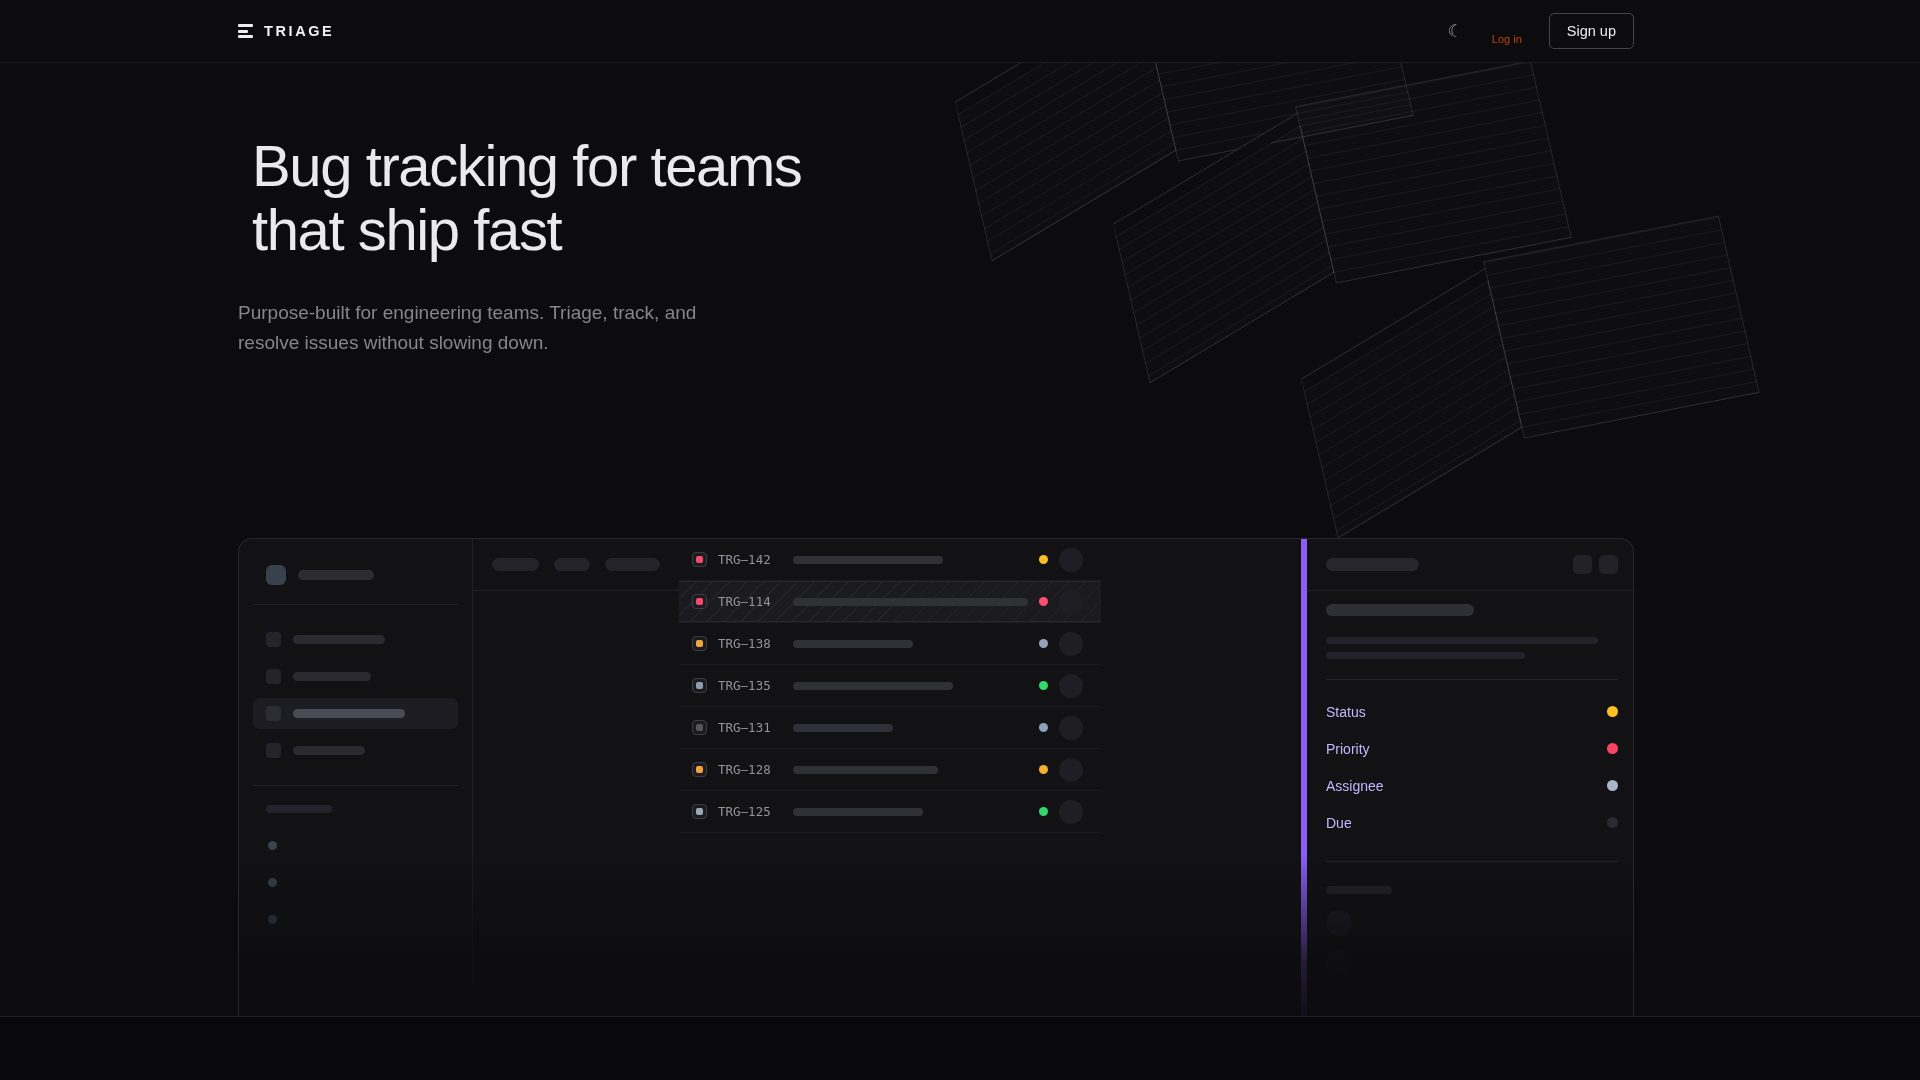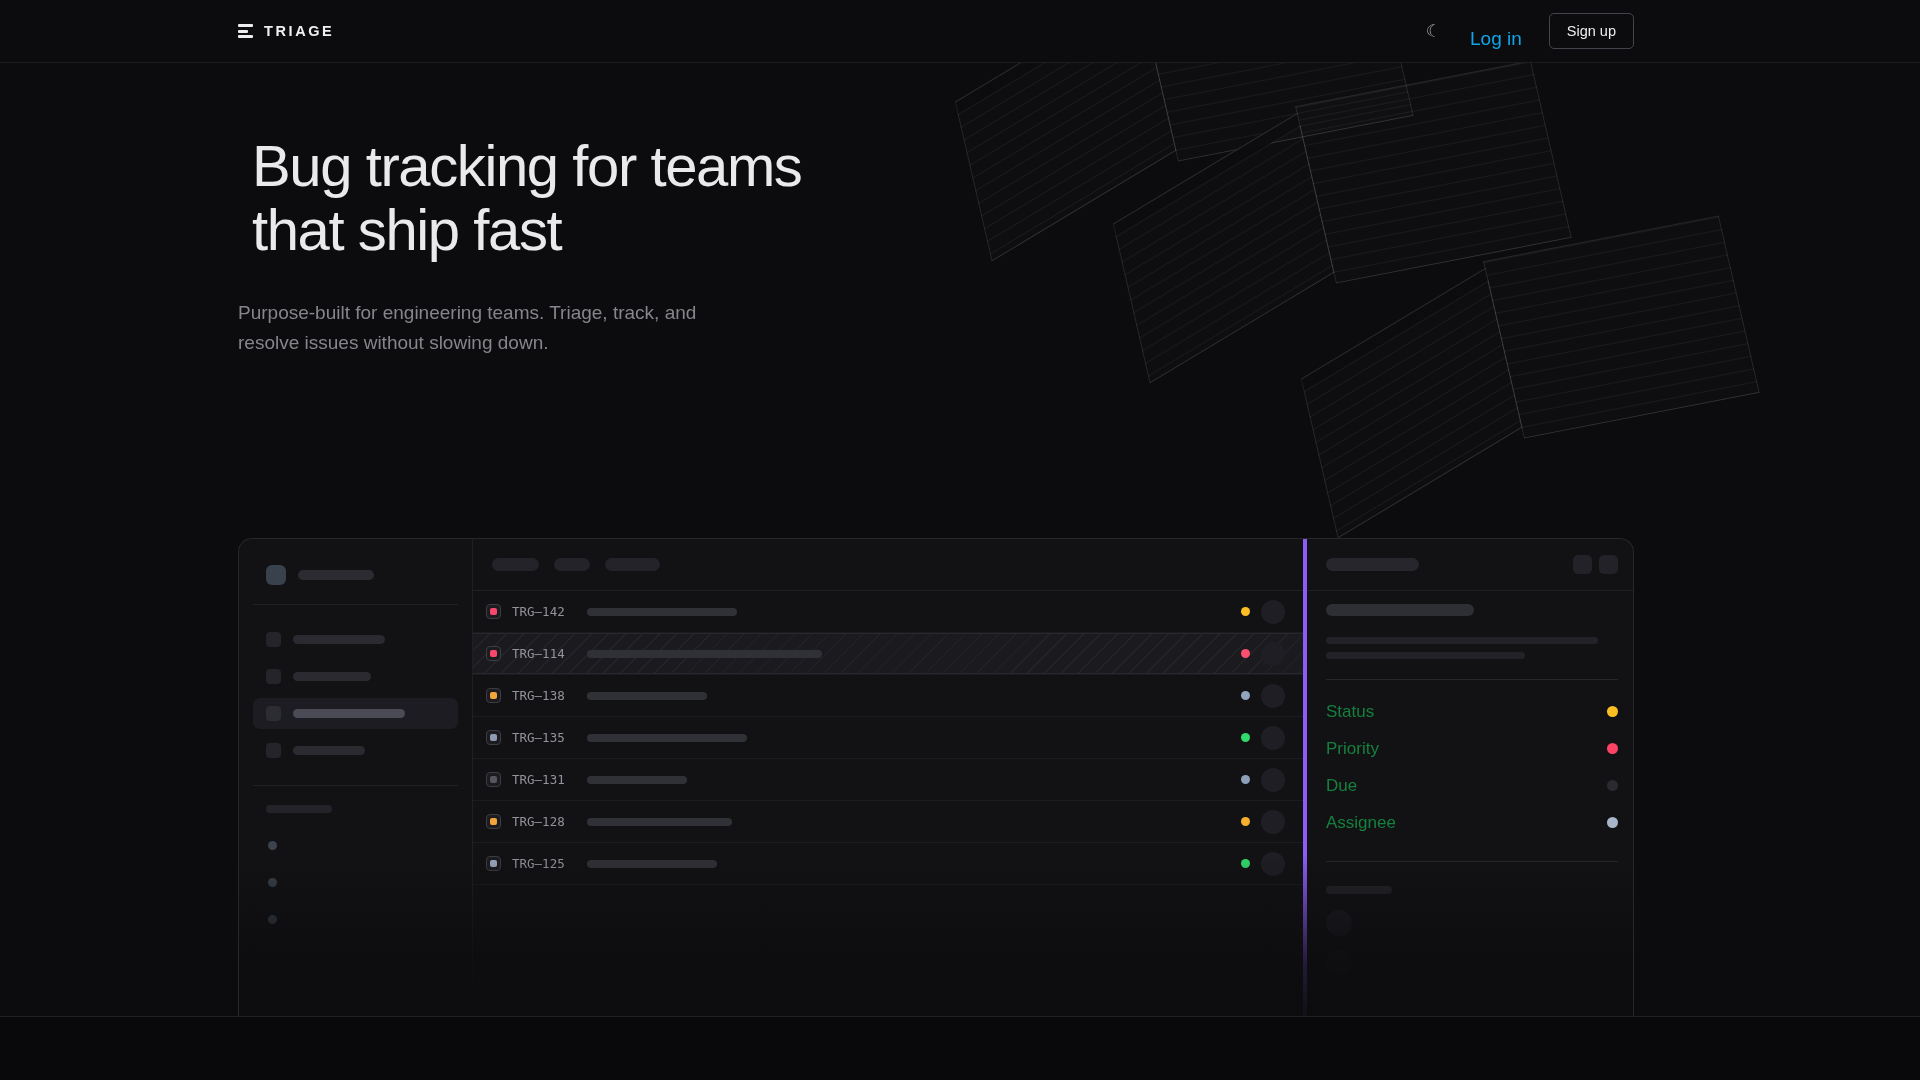--- a/index.html
+++ b/index.html
@@ -21,21 +21,21 @@
   .brand { display:flex; align-items:center; gap:11px; cursor:pointer; }
   .logo { display:flex; flex-direction:column; gap:2.5px; }
   .logo i { display:block; height:3px; background:#ededf0; border-radius:1px; }
   .logo i:nth-child(1){ width:15px; }
   .logo i:nth-child(2){ width:10px; }
   .logo i:nth-child(3){ width:15px; }
   .brand-name { color:#f0f0f2; font-weight:bold; letter-spacing:2.6px; font-size:14.5px; }
   .nav-right { display:flex; align-items:center; gap:27px; }
   .theme-btn { background:none; border:none; padding:2px; cursor:pointer; line-height:1; }
   .moon { font-family:"DejaVu Sans", sans-serif; color:#9c9ca3; font-size:17px; }
-  .login { color:#0ea5e9; font-size:19px; cursor:pointer; text-decoration:none;margin-top:16px; }
+  .login { color:#c2410c; font-size:11px; cursor:pointer; text-decoration:none;margin-top:16px; }
   .signup {
     background:transparent; border:1px solid #44444c; border-radius:5px;
     color:#ededf0; font-size:14.5px; padding:9px 17px; cursor:pointer;
     font-family:"Liberation Sans", sans-serif;
   }
 
   
   .hero { position:relative; height:953px; background:#0c0c0e; overflow:hidden; }
 
   
@@ -96,21 +96,21 @@
   .nav-item { display:flex; align-items:center; gap:12px; height:31px; padding:0 13px; border-radius:7px; margin-bottom:6px; }
   .ni-icon { width:15px; height:15px; border-radius:4px; background:#24242a; flex-shrink:0; }
   .ni-bar { height:9px; border-radius:5px; background:#2a2a30; }
   .nav-item.active { background:#1c1c22; }
   .nav-item.active .ni-bar { background:#4b4b55; }
   .nav-item.active .ni-icon { background:#2c2c33; }
   .side-label { width:66px; height:8px; border-radius:4px; background:#232329; margin:16px 13px 6px; }
   .side-dot { width:9px; height:9px; border-radius:50%; background:#3b434f; margin:28px 0 0 15px; }
 
   
-  .m-main { flex:1; border-right:4px solid #8b5cf6; display:flex; flex-direction:column; min-width:0; }
+  .m-main { flex:1; border-right:6px solid #8b5cf6; display:flex; flex-direction:row; min-width:0; }
   .m-tabs { height:52px; display:flex; align-items:center; gap:15px; padding:0 19px; border-bottom:1px solid #1f1f24; flex-shrink:0; }
   .tab-pill { height:13px; border-radius:7px; background:#232329; }
   .issue-row {
     height:42px; display:flex; align-items:center; gap:11px;
     padding:0 18px 0 13px; border-bottom:1px solid #1b1b20;
   }
   .issue-row.selected {
     background-color:#1a1a1f;
     background-image:repeating-linear-gradient(135deg, rgba(255,255,255,.042) 0 1px, transparent 1px 12px);
     box-shadow:inset 0 1px 0 #27272d, inset 0 -1px 0 #27272d;
@@ -135,21 +135,21 @@
   .p-head-bar { width:93px; height:13px; border-radius:7px; background:#26262c; }
   .p-head-actions { margin-left:auto; display:flex; gap:7px; }
   .p-sq { width:19px; height:19px; border-radius:5px; background:#222228; }
   .p-body { padding:13px 15px 0 19px; }
   .p-title { width:148px; height:12px; border-radius:6px; background:#2e2e35; }
   .p-line1 { margin-top:21px; width:272px; height:7px; border-radius:4px; background:#222228; }
   .p-line2 { margin-top:8px; width:199px; height:7px; border-radius:4px; background:#222228; }
   .p-div { height:1px; background:#26262b; margin-top:20px; }
   .p-fields { margin-top:13px; }
   .p-field { height:37px; display:flex; align-items:center; justify-content:space-between; }
-  .p-field-label { font-size:17px; color:#15803d; }
+  .p-field-label { font-size:14px; color:#c4b5fd; }
   .p-field-dot { width:11px; height:11px; border-radius:50%; }
   .p-label2 { width:66px; height:8px; border-radius:4px; background:#232329; margin-top:24px; }
   .p-avatar { width:26px; height:26px; border-radius:50%; background:#1d1d23; margin-top:16px; }
   .p-avatar + .p-avatar { margin-top:13px; opacity:.65; }
 
   
   .footer-band { height:64px; background:#09090b; border-top:1px solid #202025; }
 </style>
 </head>
 <body>
@@ -334,26 +334,26 @@
             <div class="p-fields" id="detail-fields">
                 <div class="p-field">
     <span class="p-field-label">Status</span>
     <span class="p-field-dot" style="background: rgb(251, 191, 36);"></span>
   </div>
                 <div class="p-field">
     <span class="p-field-label">Priority</span>
     <span class="p-field-dot" style="background: rgb(251, 67, 101);"></span>
   </div>
                 <div class="p-field">
+    <span class="p-field-label">Assignee</span>
+    <span class="p-field-dot" style="background: rgb(169, 182, 201);"></span>
+  </div>
+                <div class="p-field">
     <span class="p-field-label">Due</span>
     <span class="p-field-dot" style="background: rgb(42, 42, 48);"></span>
-  </div>
-                <div class="p-field">
-    <span class="p-field-label">Assignee</span>
-    <span class="p-field-dot" style="background: rgb(169, 182, 201);"></span>
   </div>
               </div>
             <div class="p-div"></div>
             <div class="p-label2"></div>
             <div id="comment-avatars">
                 <div class="p-avatar"></div>
                 <div class="p-avatar"></div>
               </div>
           </div>
         </div>

